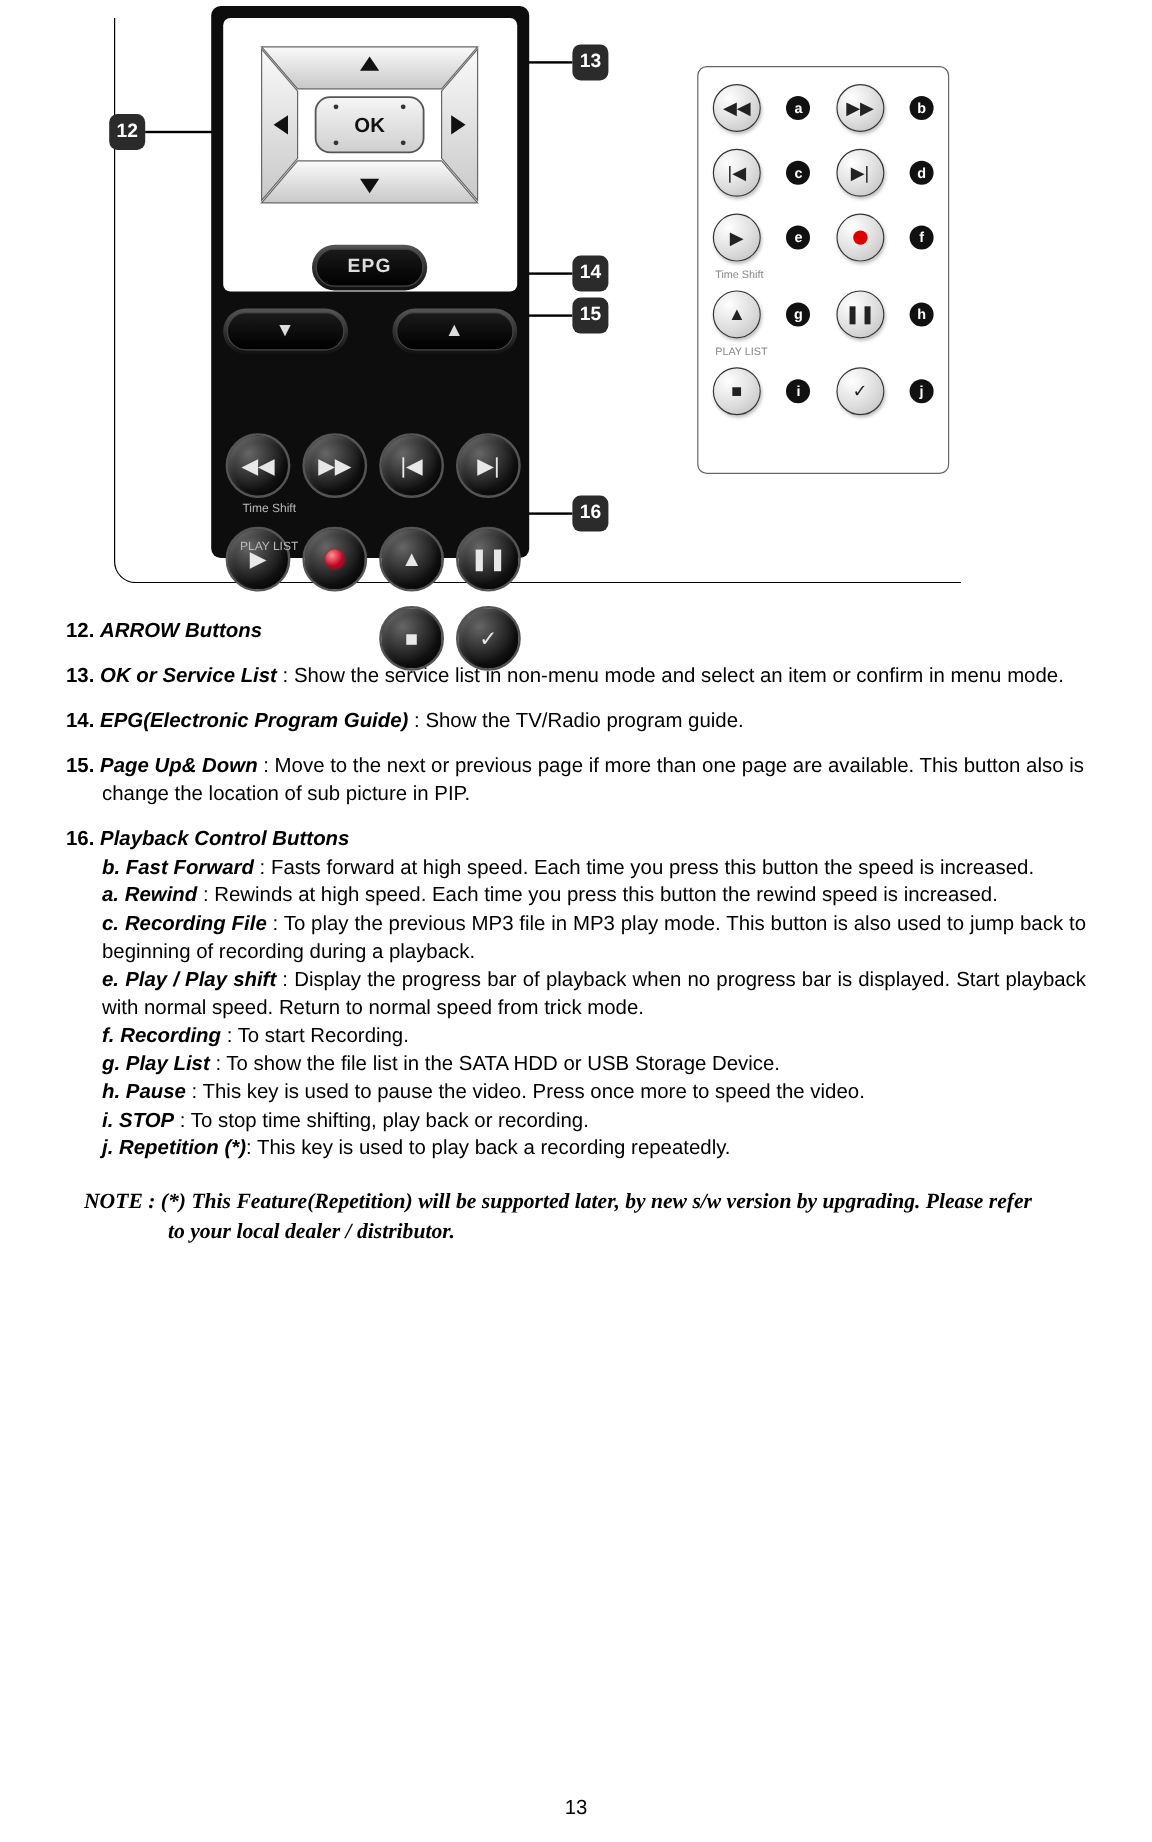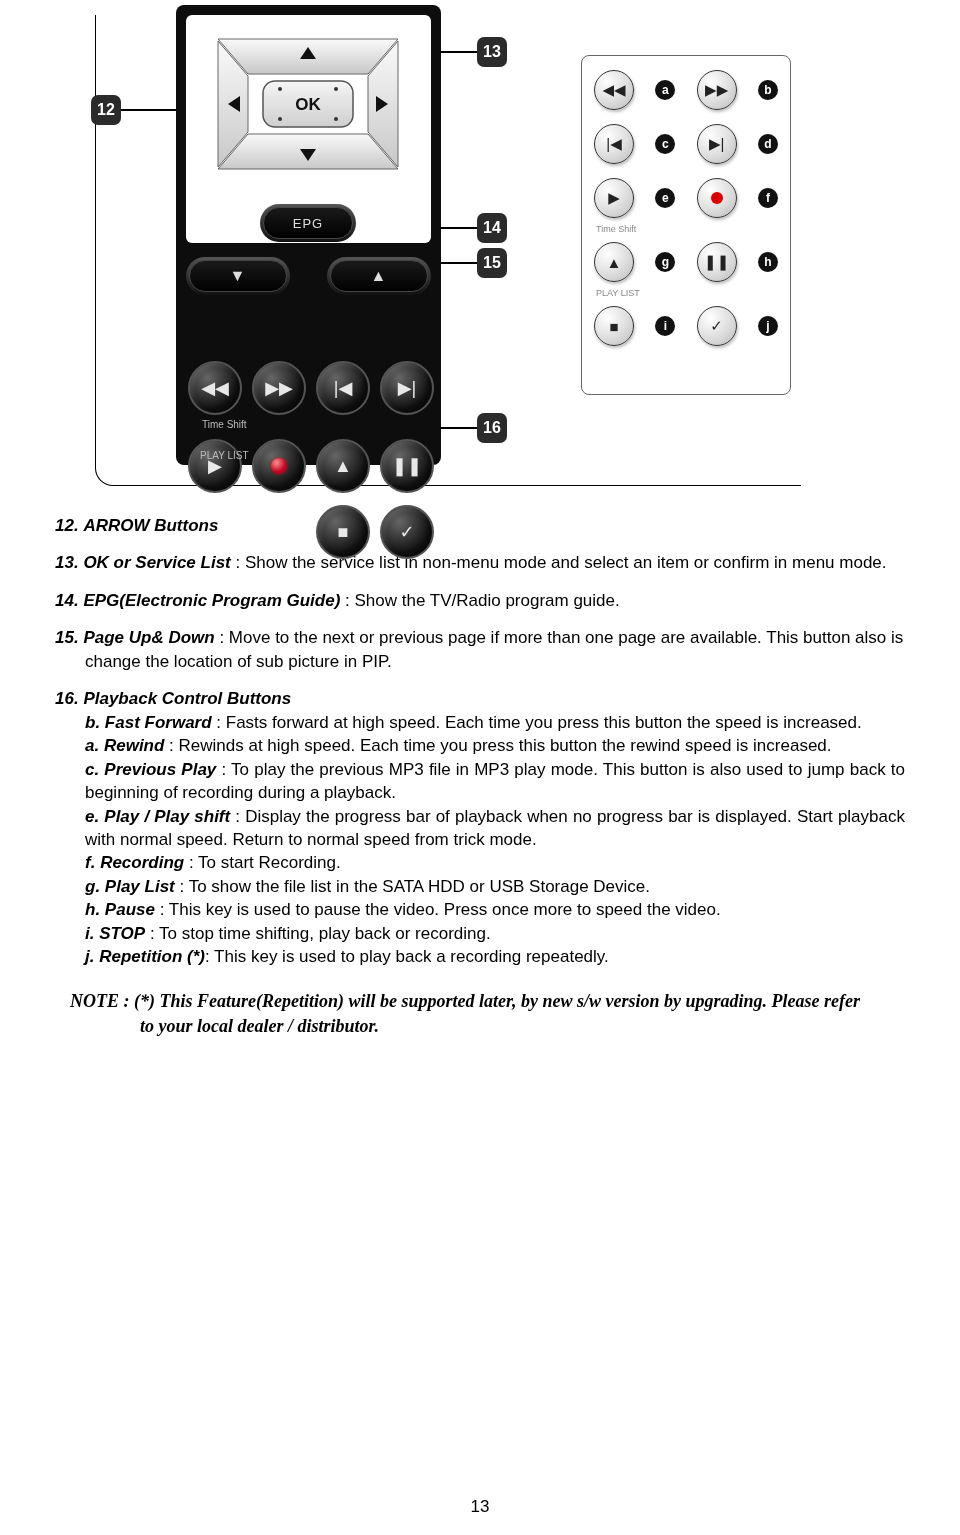--- a/index.html
+++ b/index.html
@@ -7,41 +7,41 @@
   .diagram-area{width:705px;height:470px;margin-left:40px;border:1px solid #000;border-top:none;border-right:none;border-radius:0 0 0 18px;position:relative;margin-bottom:28px}
   .remote{position:absolute;left:80px;top:-10px;width:265px;height:460px;background:#0d0d0d;border-radius:8px;padding:10px 10px 6px 10px;box-sizing:border-box}
   .dpad-area{background:#fff;border-radius:6px;height:228px;position:relative;margin-bottom:14px}
   .dpad-plate{position:absolute;left:22px;top:14px;width:200px;height:150px}
   .dpad-plate svg{width:100%;height:100%}
   .pg-row{display:flex;justify-content:space-between;margin-bottom:12px}
   .pill{width:104px;height:38px;border-radius:20px;background:linear-gradient(#555,#111);display:flex;align-items:center;justify-content:center;position:relative}
   .pill::before{content:"";position:absolute;inset:3px;border-radius:18px;background:linear-gradient(#1a1a1a,#000);border:1px solid #444}
   .pill span{position:relative;color:#ddd;font-size:16px;letter-spacing:1px}
   .epg-pill{width:96px;margin:0 auto}
-  .epg-pill span{font-size:13px;font-weight:normal}
+  .epg-pill span{font-size:16px;font-weight:bold}
   .play-grid{display:grid;grid-template-columns:repeat(4,1fr);gap:12px 10px;padding:4px 2px 0 2px}
   .cbtn{width:50px;height:50px;border-radius:50%;background:radial-gradient(circle at 35% 30%,#666,#111 65%);border:2px solid #555;display:flex;align-items:center;justify-content:center;position:relative;box-shadow:inset 2px 2px 4px rgba(255,255,255,.15),inset -2px -2px 4px rgba(0,0,0,.6)}
   .cbtn .glyph{color:#e8e8e8;font-size:18px;line-height:1}
   .rec-dot{width:16px;height:16px;border-radius:50%;background:radial-gradient(circle at 35% 30%,#ff9090,#c00020 60%);box-shadow:0 0 3px rgba(255,0,0,.6)}
   .ts-label{grid-column:1/-1;font-size:10px;color:#bbb;margin:-8px 0 -4px 14px}
   .pl-label{font-size:10px;color:#bbb;margin:2px 0 0 14px}
   .dash-blue{border:1.5px dashed #2a6fd6;border-radius:4px;position:absolute}
   .callout{position:absolute;display:flex;align-items:center}
   .cnum{width:30px;height:30px;border-radius:7px;background:#2b2b2b;color:#fff;font-weight:bold;font-size:16px;display:flex;align-items:center;justify-content:center;flex-shrink:0}
   .cline{height:1.3px;background:#000;flex-shrink:0}
   .inset{position:absolute;right:10px;top:40px;width:210px;height:340px;border:1px solid #666;border-radius:8px;background:#fff;padding:14px 12px;box-sizing:border-box}
   .inset-row{display:flex;align-items:center;justify-content:space-between;margin-bottom:14px}
   .ibtn{width:38px;height:38px;border-radius:50%;border:1.5px solid #333;background:radial-gradient(circle at 32% 28%,#fff,#ddd 55%,#bbb);display:flex;align-items:center;justify-content:center;box-shadow:1px 2px 3px rgba(0,0,0,.25)}
   .ibtn .g{font-size:15px;color:#222}
   .ibtn .rec{width:12px;height:12px;border-radius:50%;background:#d00}
   .ilab{width:20px;height:20px;border-radius:50%;background:#111;color:#fff;font-size:12px;font-weight:bold;display:flex;align-items:center;justify-content:center}
   .inset-caption{font-size:9px;color:#888;margin:-8px 0 8px 2px}
   .content{font-size:17px;line-height:1.38}
   .content .item{margin-bottom:14px}
-  .content .num{font-weight:bold;font-style:italic}
+  .content .num{font-weight:bold;}
   .content .title{font-weight:bold;font-style:italic}
   .content .sub{font-weight:bold;font-style:italic}
   .content .sub-item{padding-left:30px}
   .content .sub-item-tight{padding-left:30px;text-align:justify}
   .hanging{padding-left:30px;text-indent:-30px}
   .note{font-family:"Times New Roman",serif;font-style:italic;font-weight:bold;font-size:18px;padding-left:70px;text-indent:-70px;margin:20px 30px 0 15px;line-height:1.4}
   .pagenum{text-align:center;font-size:17px;position:absolute;bottom:18px;left:0;right:0}
   .jst{text-align:justify}
 </style>
 </head>
@@ -225,21 +225,21 @@
     <div class="item">
       <span class="num">14.</span> <span class="title">EPG(Electronic Program Guide)</span><span> : Show the TV/Radio program guide.</span>
     </div>
     <div class="item hanging">
       <span class="num">15.</span> <span class="title">Page Up&amp; Down</span><span> : Move to the next or previous page if more than one page are available. This button also is change the location of sub picture in PIP.</span>
     </div>
     <div class="item" style="margin-bottom:6px">
       <div><span class="num">16.</span> <span class="title">Playback Control Buttons</span></div>
       <div class="sub-item"><span class="sub">b.</span> <span class="sub">Fast Forward</span><span> : Fasts forward at high speed. Each time you press this button the speed is increased.</span></div>
       <div class="sub-item"><span class="sub">a.</span> <span class="sub">Rewind</span><span> : Rewinds at high speed. Each time you press this button the rewind speed is increased.</span></div>
-      <div class="sub-item-tight jst"><span class="sub">c.</span> <span class="sub">Previous Play</span><span> : To play the previous MP3 file in MP3 play mode. This button is also used to jump back to beginning of recording during a playback.</span></div>
+      <div class="sub-item-tight jst"><span class="sub">c.</span> <span class="sub">Recording File</span><span> : To play the previous MP3 file in MP3 play mode. This button is also used to jump back to beginning of recording during a playback.</span></div>
       <div class="sub-item-tight jst"><span class="sub">e.</span> <span class="sub">Play / Play shift</span><span> : Display the progress bar of playback when no progress bar is displayed. Start playback with normal speed. Return to normal speed from trick mode.</span></div>
       <div class="sub-item"><span class="sub">f.</span> <span class="sub">Recording</span><span> : To start Recording.</span></div>
       <div class="sub-item"><span class="sub">g.</span> <span class="sub">Play List</span><span> : To show the file list in the SATA HDD or USB Storage Device.</span></div>
       <div class="sub-item"><span class="sub">h.</span> <span class="sub">Pause</span><span> : This key is used to pause the video. Press once more to speed the video.</span></div>
       <div class="sub-item"><span class="sub">i.</span> <span class="sub">STOP</span><span> : To stop time shifting, play back or recording.</span></div>
       <div class="sub-item"><span class="sub">j.</span> <span class="sub">Repetition (*)</span><span>: This key is used to play back a recording repeatedly.</span></div>
     </div>
     <div class="note">NOTE : (*) This Feature(Repetition) will be supported later, by new s/w version by upgrading. Please refer to your local dealer / distributor.</div>
   </div>
 

